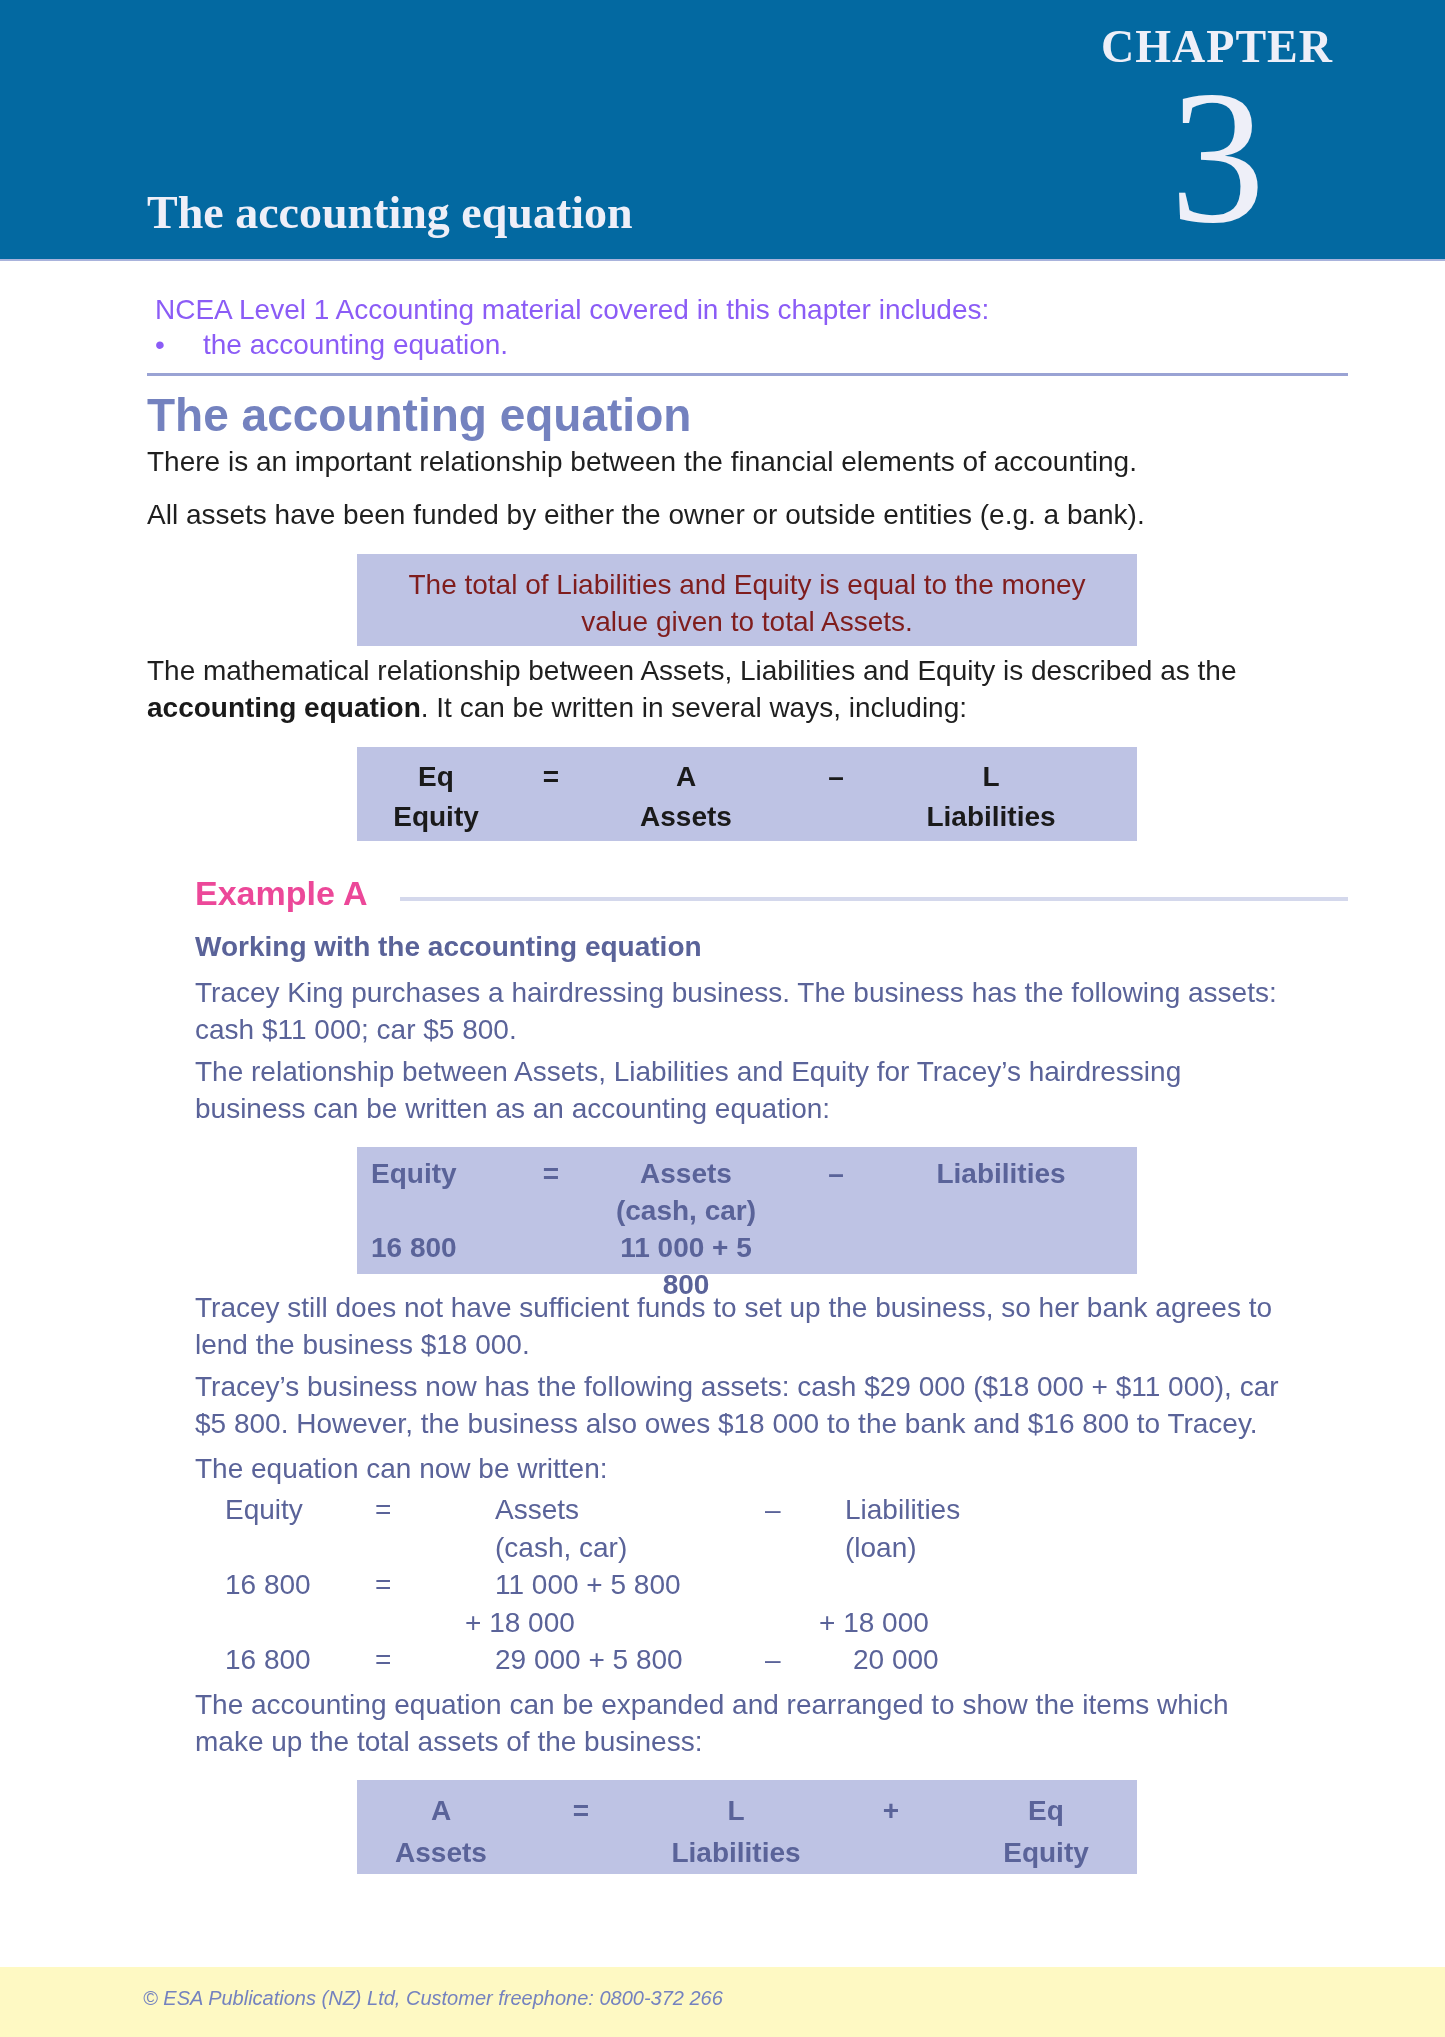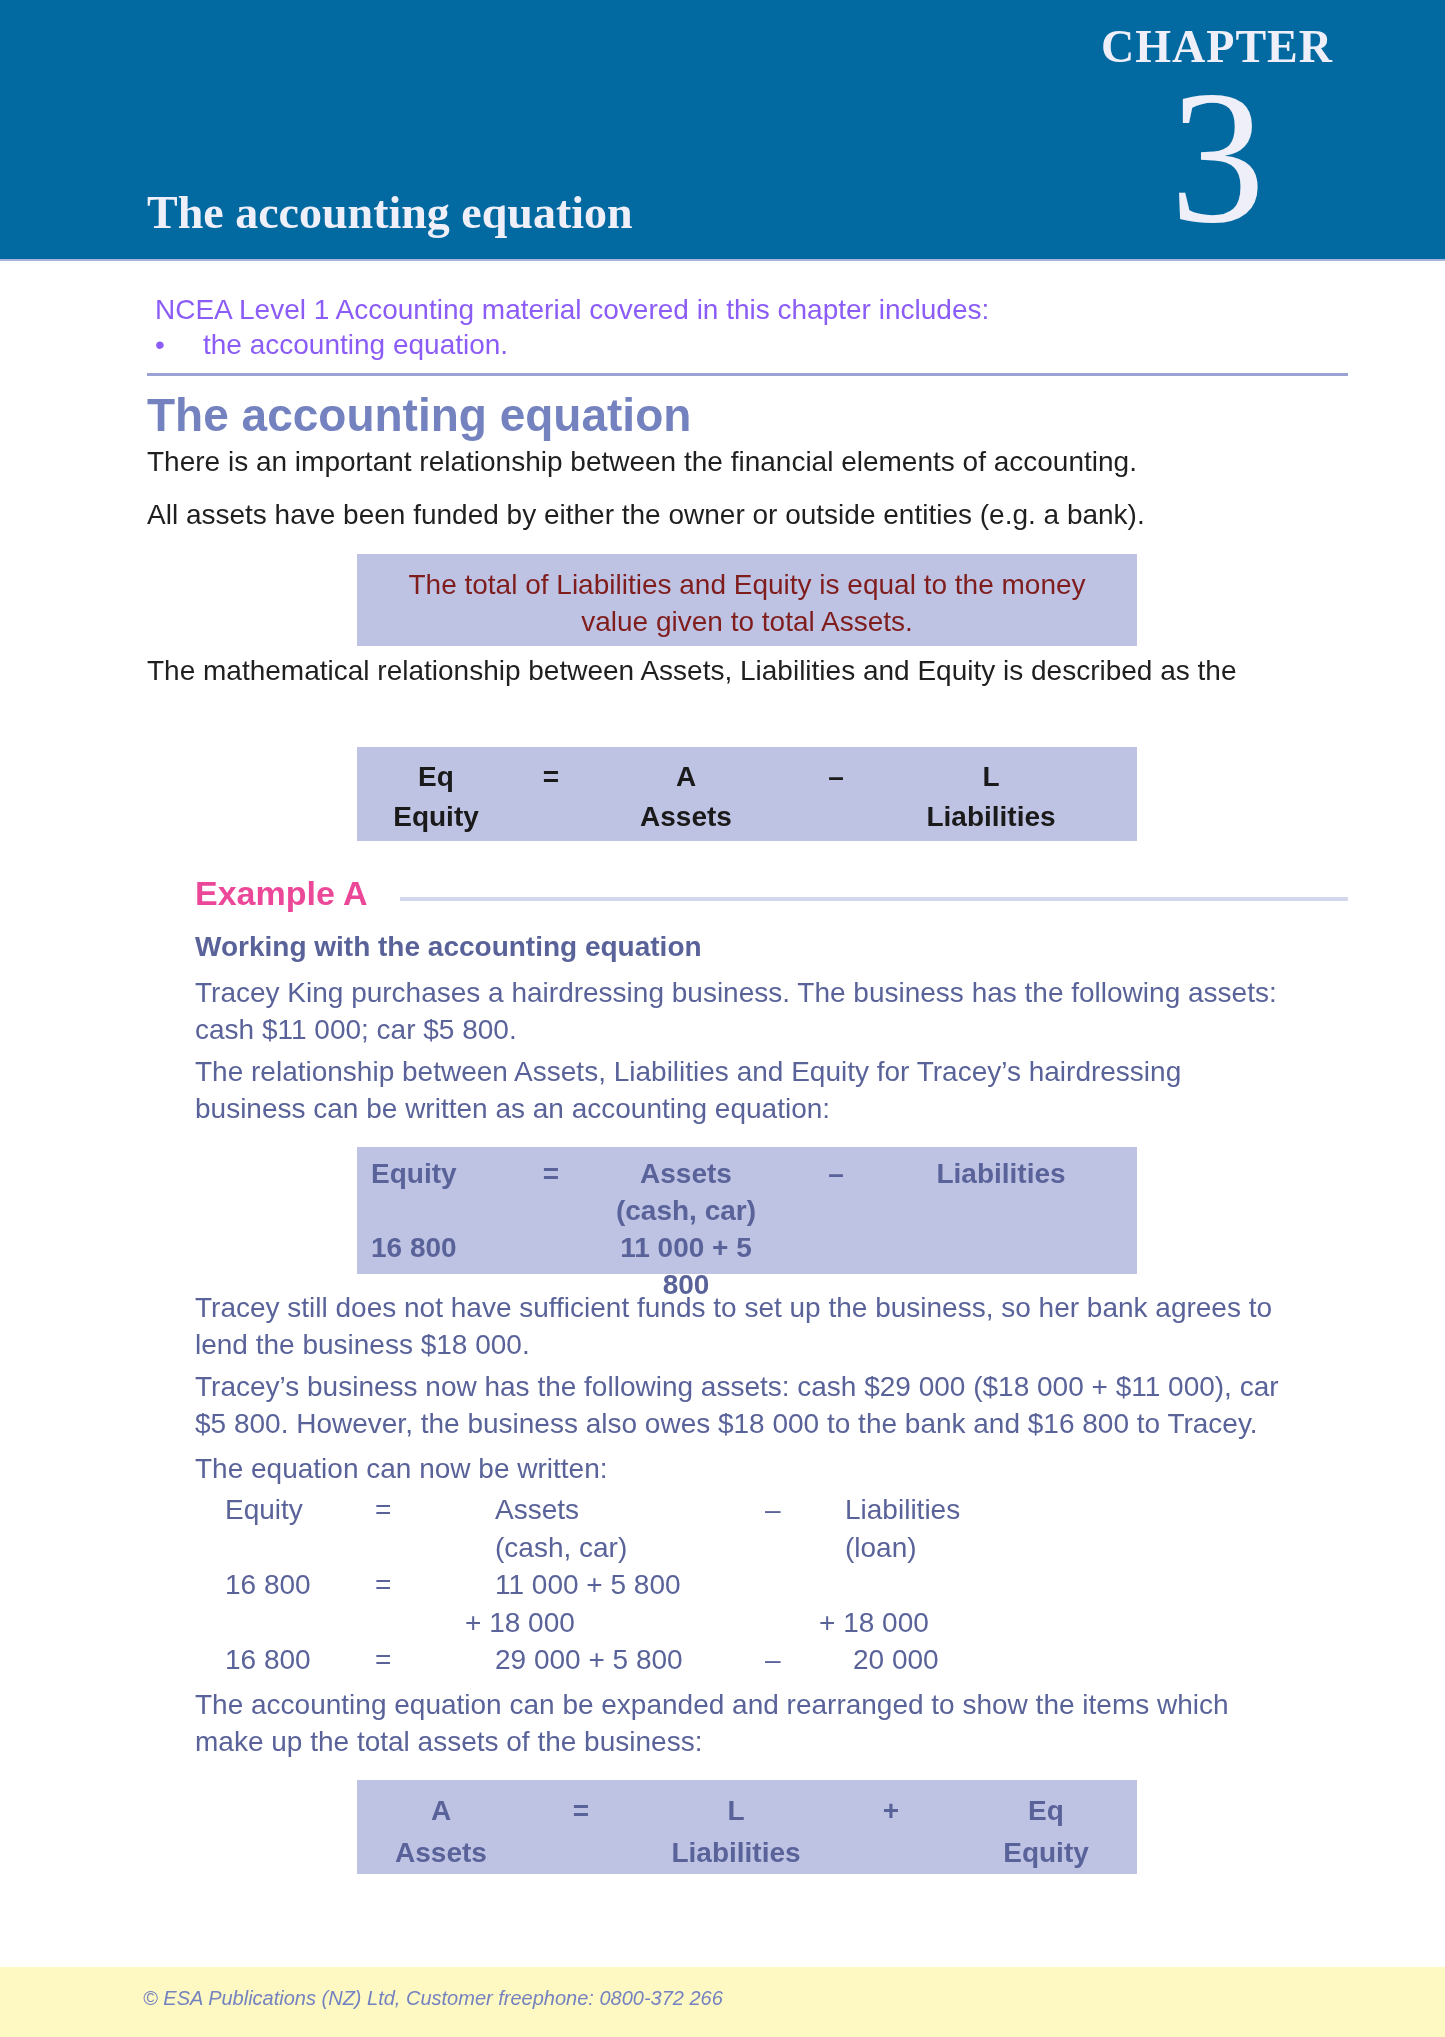--- a/index.html
+++ b/index.html
@@ -83,20 +83,21 @@
 <div class="abs body-text" style="left:147px; top:443px;">There is an important relationship between the financial elements of accounting.</div>
 <div class="abs body-text" style="left:147px; top:496px;">All assets have been funded by either the owner or outside entities (e.g. a bank).</div>
 
 <div class="box box-note">
   <div>The total of Liabilities and Equity is equal to the money</div>
   <div>value given to total Assets.</div>
 </div>
 
 <div class="abs body-text" style="left:147px; top:652px;">
   <div>The mathematical relationship between Assets, Liabilities and Equity is described as the</div>
+  <div><b class="strong">accounting equation</b><span>. It can be written in several ways, including:</span></div>
 </div>
 
 <div class="box eq-box">
   <div class="eq-grid">
     <span>Eq</span>
     <span>=</span>
     <span>A</span>
     <span>–</span>
     <span>L</span>
   </div>

